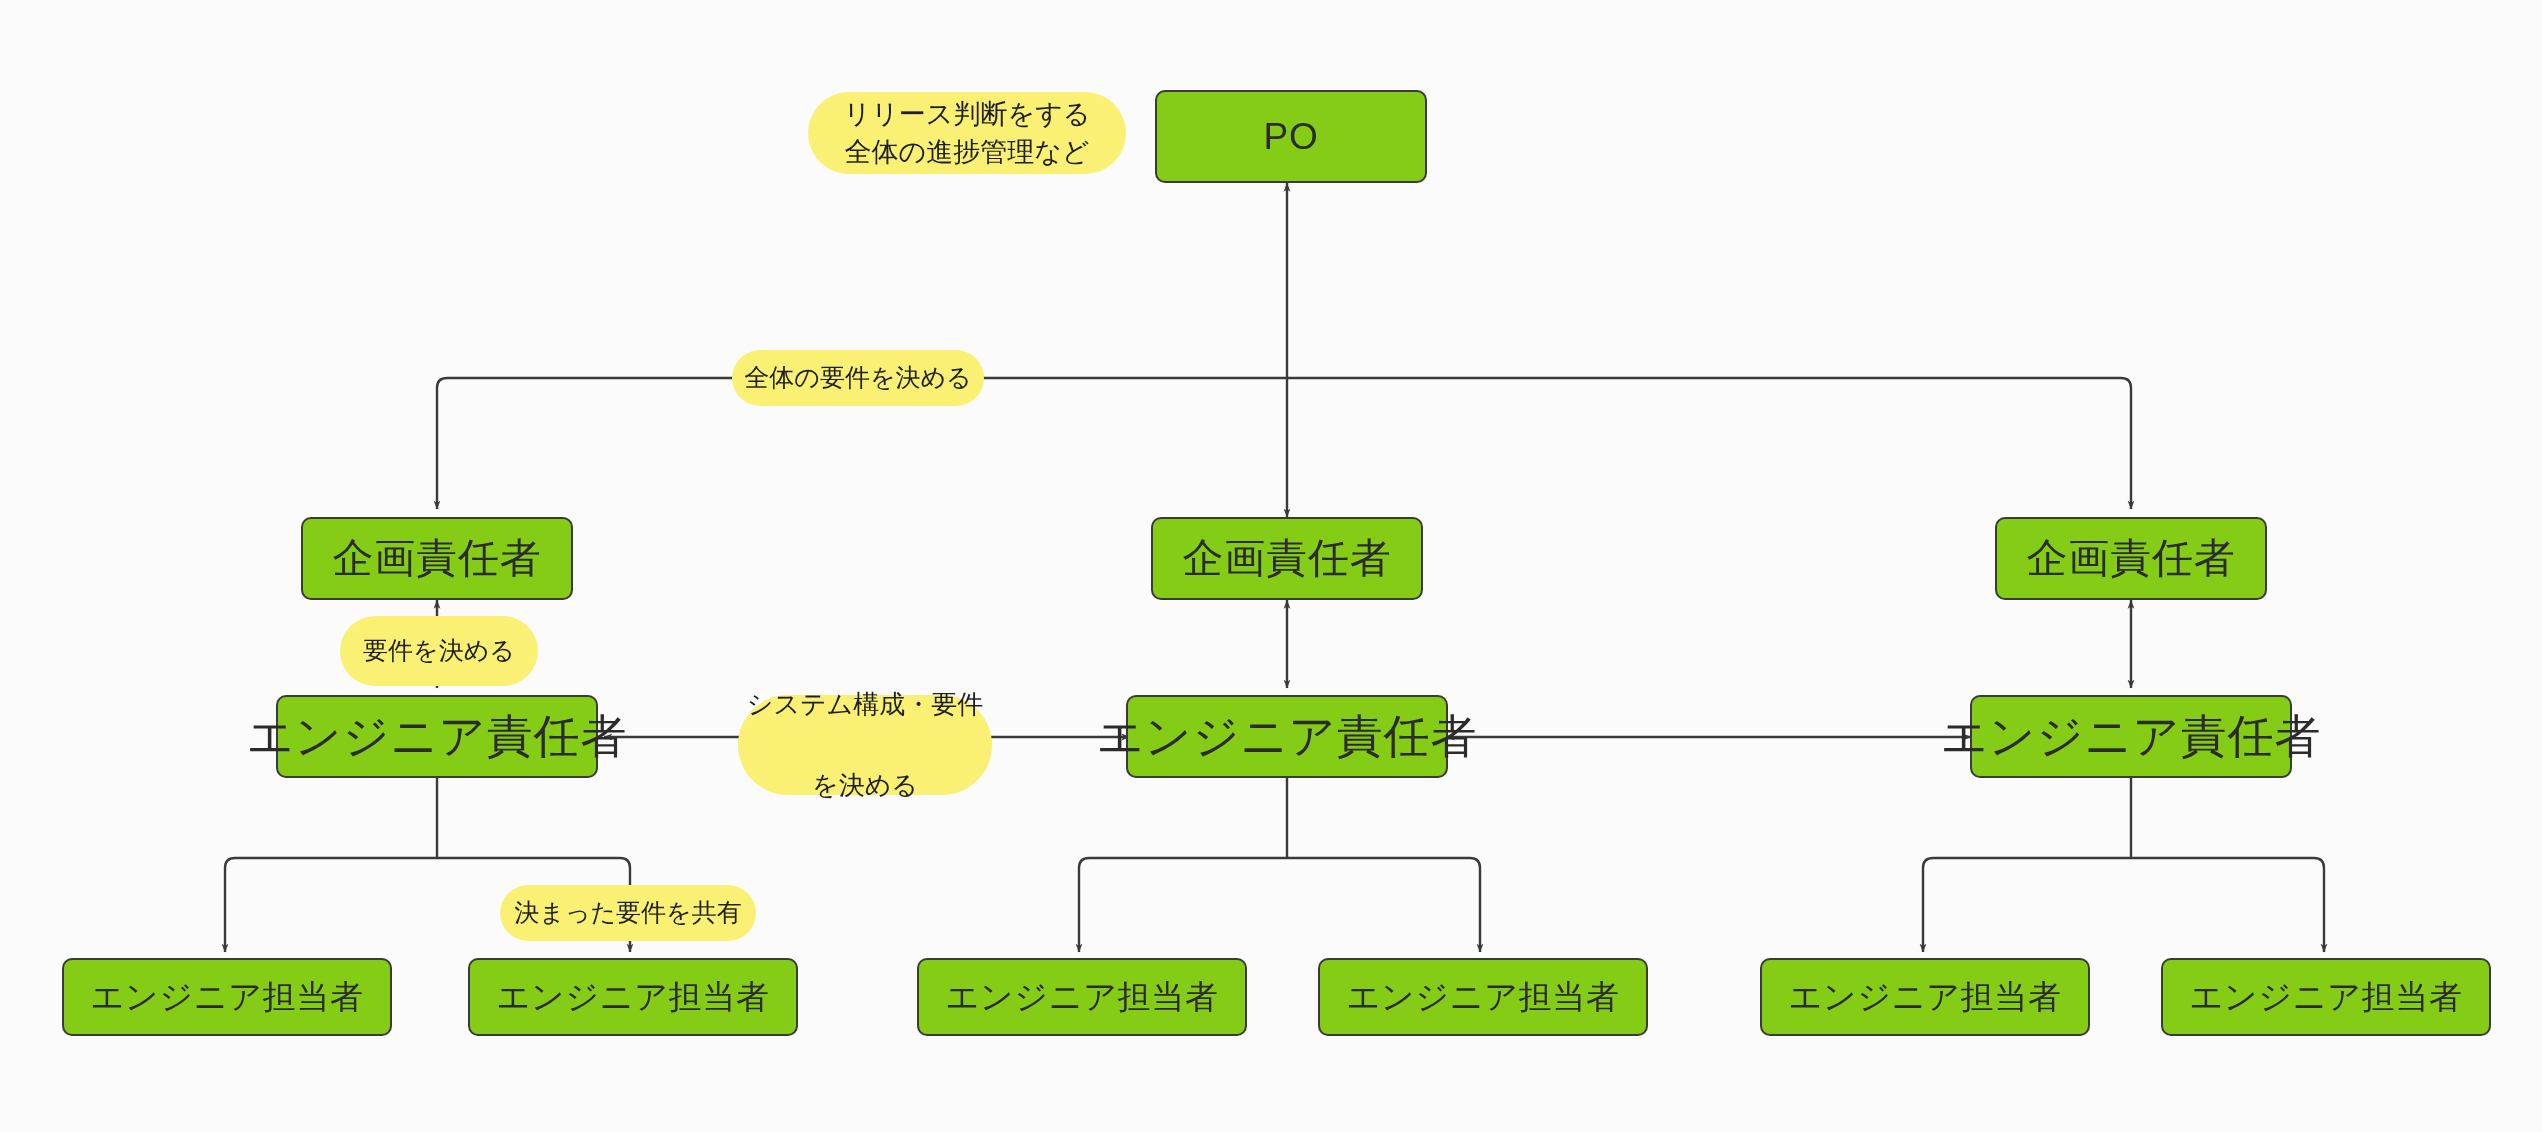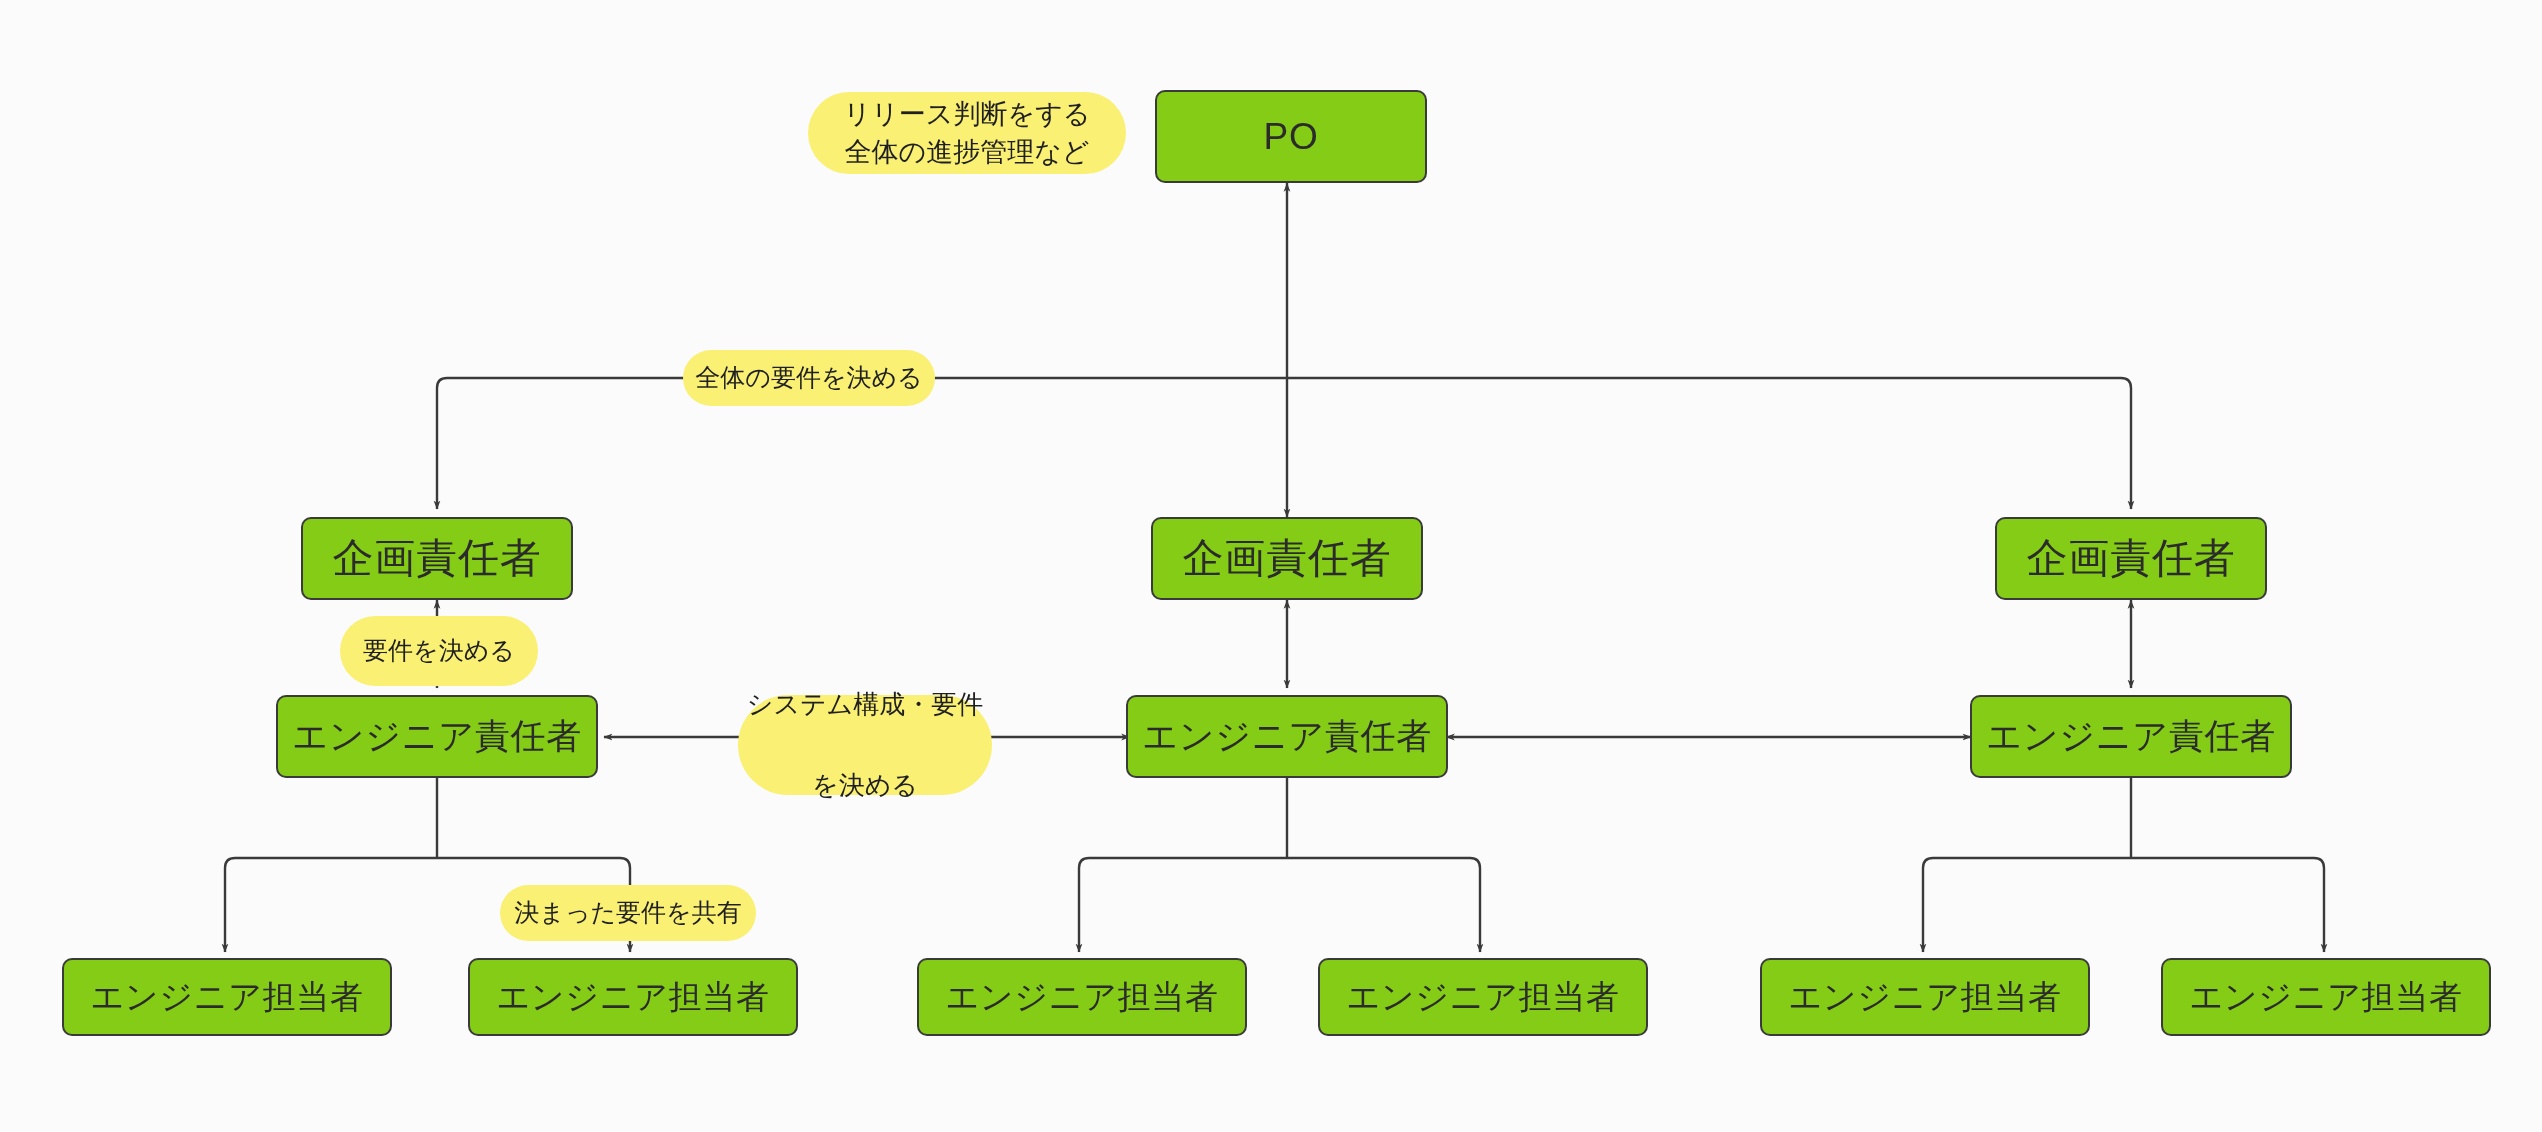--- a/index.html
+++ b/index.html
@@ -32,21 +32,21 @@
     display: flex;
     align-items: center;
     justify-content: center;
     color: #2b2b2b;
     letter-spacing: 0.02em;
     white-space: nowrap;
     z-index: 3;
   }
   .node-po   { font-size: 37px; }
   .node-lead { font-size: 41px; }
-  .node-eng  { font-size: 35px; text-align: right; }
+  .node-eng  { font-size: 46px; text-align: right; }
   .node-mem  { font-size: 33px; }
 
   .label {
     position: absolute;
     box-sizing: border-box;
     background: #faf073;
     border-radius: 999px;
     display: flex;
     flex-direction: column;
     align-items: center;
@@ -121,21 +121,21 @@
   <div class="node node-mem" style="left:917px; top:958px; width:330px; height:78px;">エンジニア担当者</div>
   <div class="node node-mem" style="left:1318px; top:958px; width:330px; height:78px;">エンジニア担当者</div>
   <div class="node node-mem" style="left:1760px; top:958px; width:330px; height:78px;">エンジニア担当者</div>
   <div class="node node-mem" style="left:2161px; top:958px; width:330px; height:78px;">エンジニア担当者</div>
 
   <div class="label label-big" style="left:808px; top:92px; width:318px; height:82px;">
     <span class="ln">リリース判断をする</span>
     <span class="ln">全体の進捗管理など</span>
   </div>
 
-  <div class="label label-small" style="left:683px; top:350px; width:252px; height:56px;">
+  <div class="label label-small" style="left:732px; top:350px; width:252px; height:56px;">
     <span class="ln">全体の要件を決める</span>
   </div>
 
   <div class="label label-small" style="left:340px; top:616px; width:198px; height:70px;">
     <span class="ln">要件を決める</span>
   </div>
 
   <div class="label label-mid" style="left:738px; top:695px; width:254px; height:100px;gap:44px;">
     <span class="ln">システム構成・要件</span>
     <span class="ln">を決める</span>

